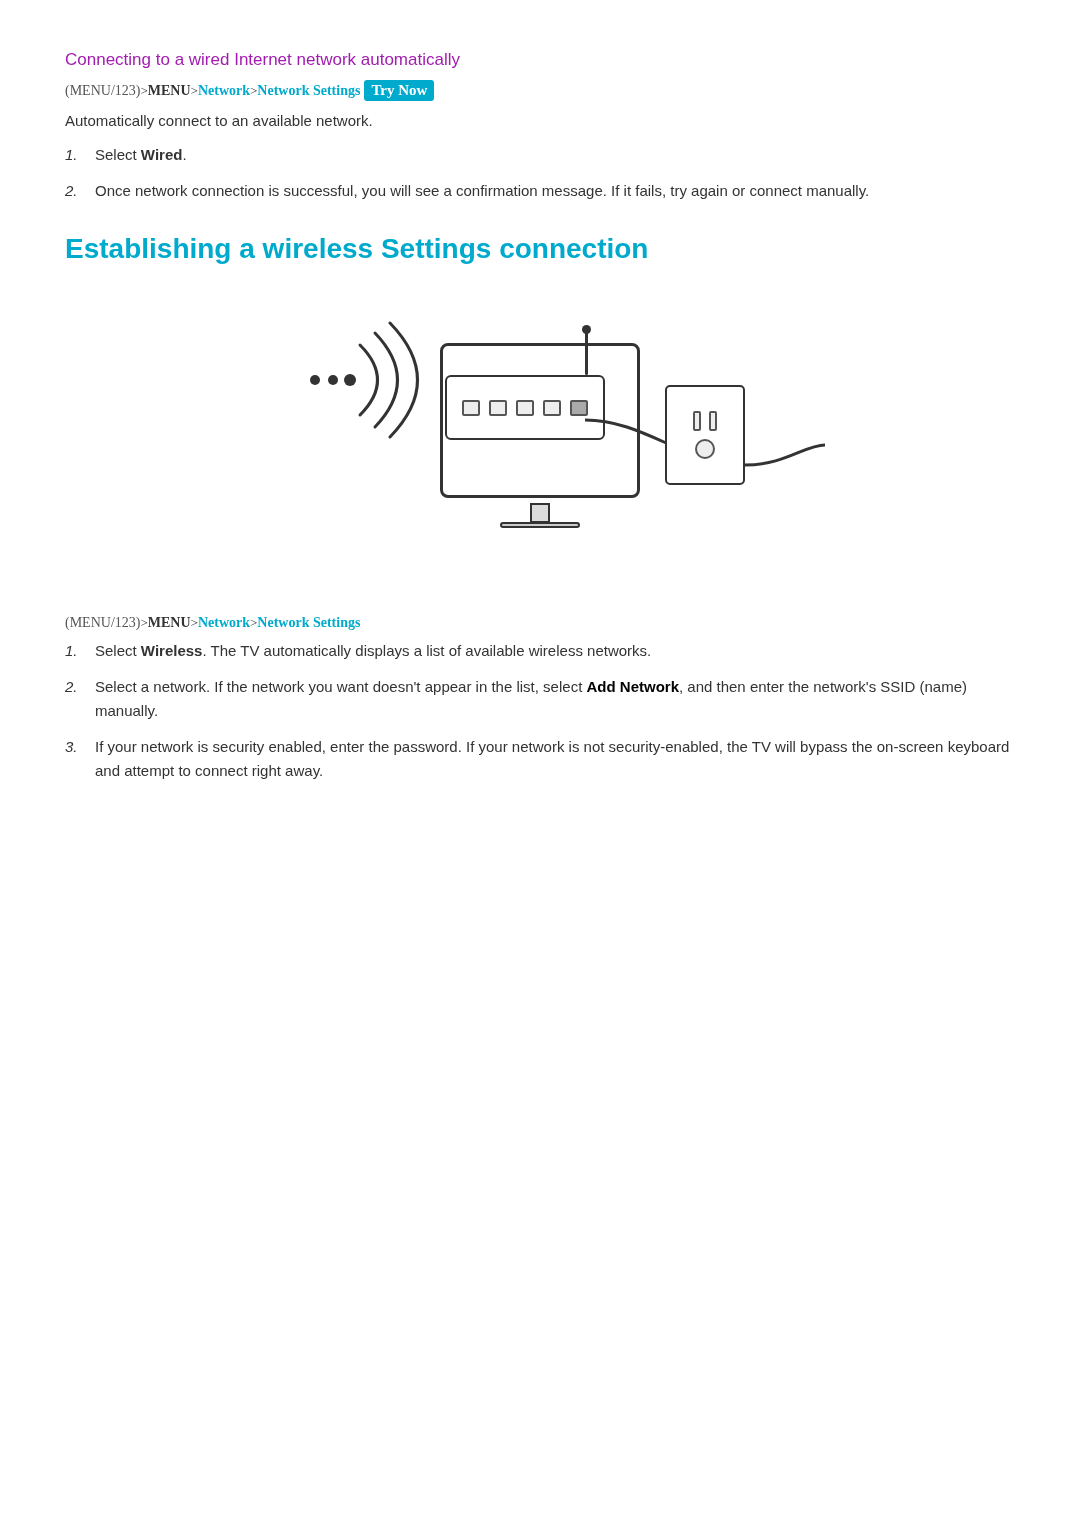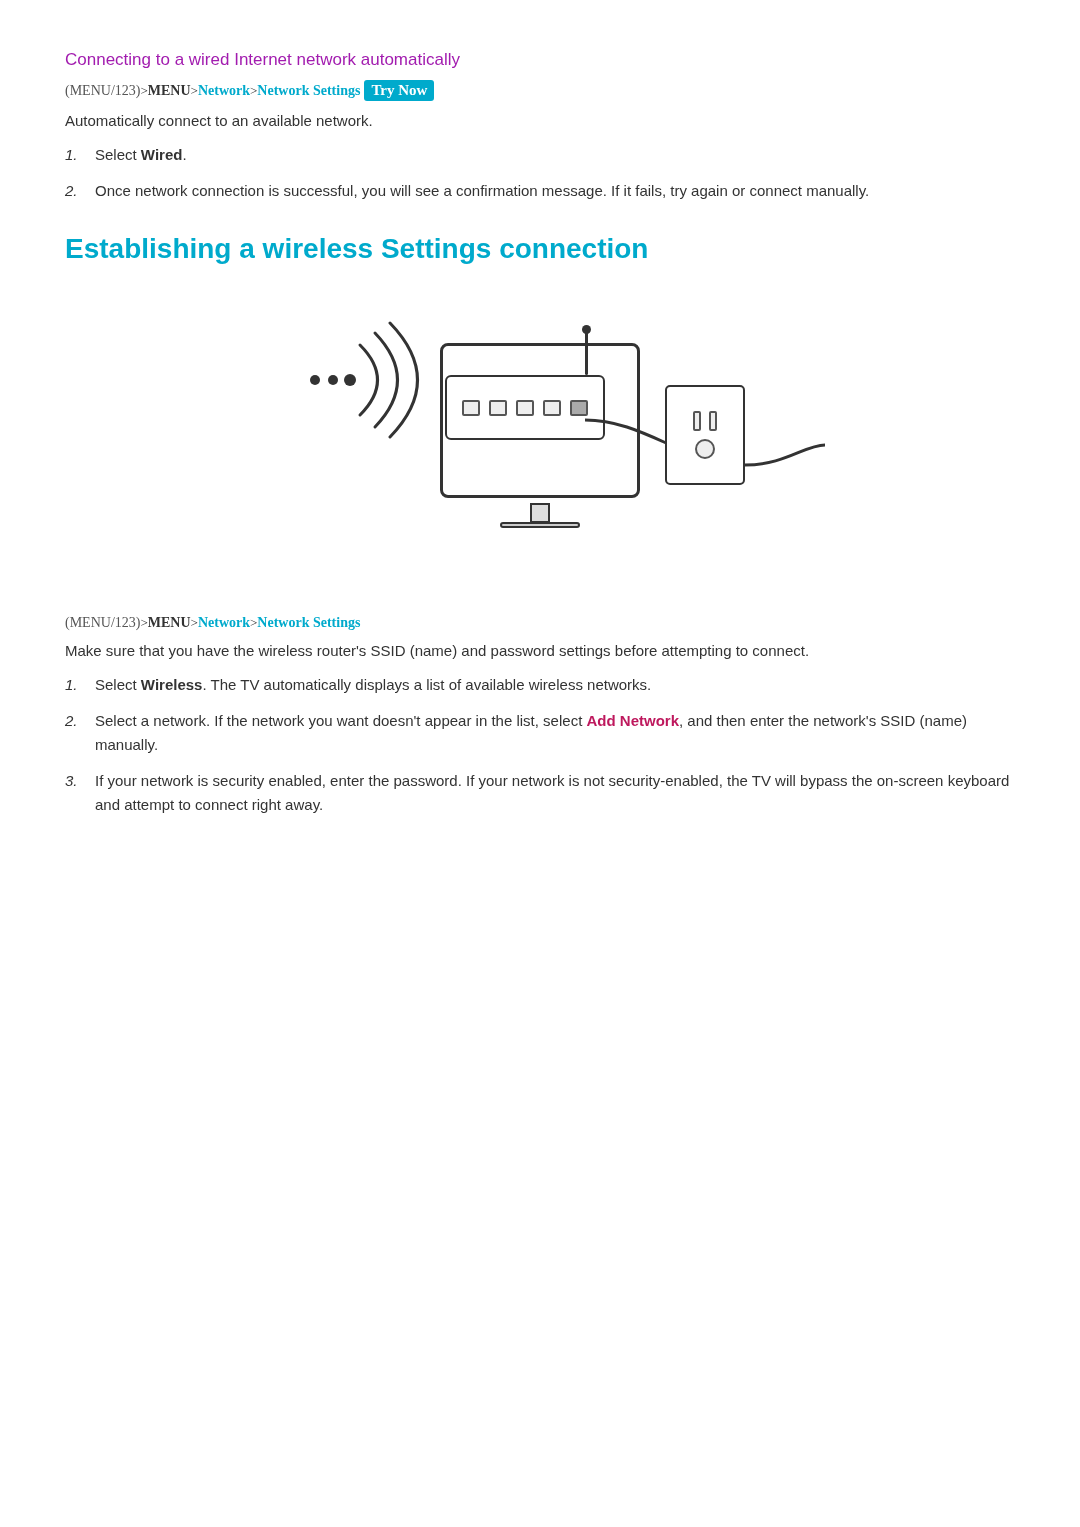--- a/index.html
+++ b/index.html
@@ -88,21 +88,21 @@
 
     .list-content {
       flex: 1;
     }
 
     .inline-bold {
       font-weight: bold;
     }
 
     .inline-cyan {
-      color: #be185d;
+      color: #000000;
       font-weight: bold;
     }
 
     .major-section-heading {
       color: #00aacc;
       font-size: 28px;
       font-weight: bold;
       margin-bottom: 30px;
     }
 
@@ -347,21 +347,20 @@
   <div class="breadcrumb">
     <span class="paren">(MENU/123)</span>
     <span class="arrow">&gt;</span>
     <span class="bold">MENU</span>
     <span class="arrow">&gt;</span>
     <span class="cyan">Network</span>
     <span class="arrow">&gt;</span>
     <span class="cyan">Network Settings</span>
   </div>
 
-  <p class="body-text">Make sure that you have the wireless router's SSID (name) and password settings before attempting to connect.</p>
 
   <div class="list-item">
     <span class="list-number">1.</span>
     <span class="list-content">
       <span>Select </span><span class="inline-bold">Wireless</span><span>. The TV automatically displays a list of available wireless networks.</span>
     </span>
   </div>
 
   <div class="list-item">
     <span class="list-number">2.</span>

